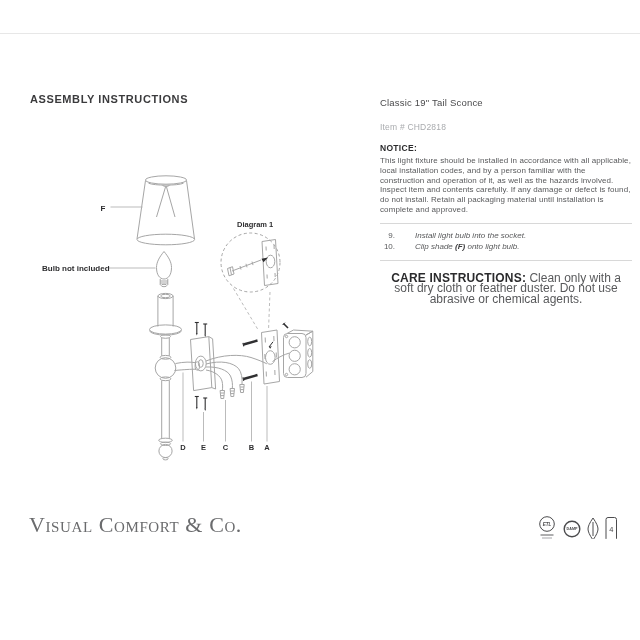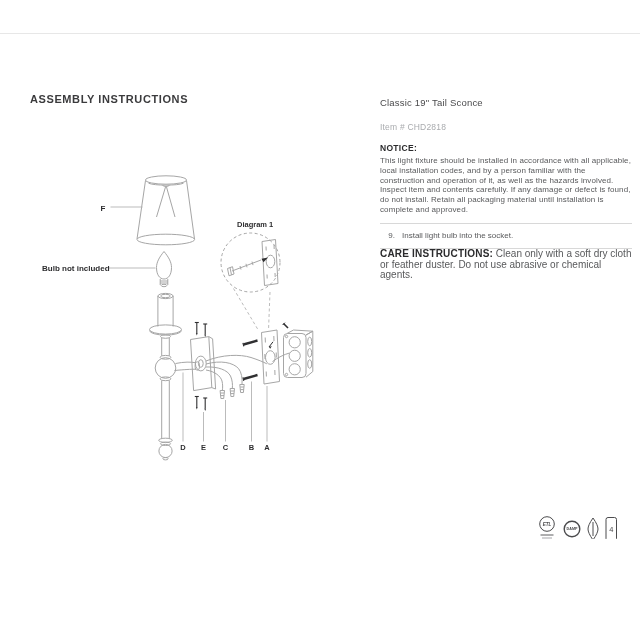--- a/index.html
+++ b/index.html
@@ -11,24 +11,24 @@
   
   .info{position:absolute;left:380px;top:97px;width:252px;}
   .prod-name{font-size:9.5px;color:#4a4a4c;letter-spacing:.2px;}
   .prod-item{font-size:8.5px;color:#a9abae;margin-top:14px;letter-spacing:.2px;}
   .notice-label{font-size:8.5px;font-weight:bold;color:#2b2b2d;margin-top:11px;letter-spacing:.3px;}
   .notice-body{font-size:8px;line-height:9.8px;margin:3px 0 8px 0;color:#58595b;letter-spacing:.1px;}
   .rule{border:none;border-top:1px solid #d8d8d8;margin:8px 0 0 0;}
   .steps{margin:6px 0 0 0;}
   .step-row{display:flex;font-size:8px;line-height:11.5px;color:#58595b;}
   .step-row .num{width:15px;text-align:right;flex:0 0 15px;}
-  .step-row .txt{margin-left:7px;}
+  .step-row .txt{margin-left:20px;font-style:italic;}
   .step-row b{color:#3c3c3e;}
   .rule2{margin-top:7px;}
-  .care{font-size:10px;line-height:10.5px;margin:0 0 0 0;color:#58595b;}
+  .care{font-size:12px;line-height:10.5px;margin:12px 0 0 0;color:#58595b;text-align:center;}
   .care b{color:#2b2b2d;letter-spacing:.2px;}
   
   .diagram{position:absolute;left:30px;top:160px;}
   .diagram text{font-family:"Liberation Sans",sans-serif;font-weight:bold;fill:#2d2d2f;}
   .lt{stroke:#a6a6a6;fill:none;stroke-width:1;}
   .ld{stroke:#b3b3b3;fill:none;stroke-width:.9;}
   .blk{stroke:#2f2f31;fill:none;stroke-width:1.1;}
   
   .logo{position:absolute;left:29px;top:512px;font-family:"Liberation Serif",serif;
         font-variant:small-caps;font-size:22px;letter-spacing:.6px;color:#6a6b6d;}
@@ -48,20 +48,24 @@
   <section class="info">
     <div class="prod-name">Classic 19" Tail Sconce</div>
     <div class="prod-item">Item # CHD2818</div>
     <div class="notice-label">NOTICE:</div>
     <p class="notice-body">This light fixture should be installed in accordance with all applicable, local installation codes, and by a person familiar with the construction and operation of it, as well as the hazards involved. Inspect item and contents carefully. If any damage or defect is found, do not install. Retain all packaging material until installation is complete and approved.</p>
     <hr class="rule">
     <div class="steps">
       <div class="step-row">
         <span class="num">9.</span>
         <span class="txt"><span>Install light bulb into the socket.</span><b></b><span></span></span>
+      </div>
+      <div class="step-row">
+        <span class="num">10.</span>
+        <span class="txt"><span>Clip shade </span><b>(F)</b><span> onto light bulb.</span></span>
       </div>
     </div>
     <hr class="rule rule2">
     <p class="care"><b>CARE INSTRUCTIONS:</b><span> Clean only with a soft dry cloth or feather duster. Do not use abrasive or chemical agents.</span></p>
   </section>
 
   <svg class="diagram" viewBox="30 160 310 310" width="310" height="310" xmlns="http://www.w3.org/2000/svg">
 
     <g class="lt">
       <ellipse cx="166" cy="180" rx="20.5" ry="4.2"></ellipse>
@@ -215,20 +219,21 @@
     <text x="103" y="210.5" font-size="8" text-anchor="middle">F</text>
     <text x="42" y="271" font-size="8">Bulb not included</text>
     <text x="237" y="226.5" font-size="7.5">Diagram 1</text>
     <text x="183" y="450" font-size="7.5" text-anchor="middle">D</text>
     <text x="203.5" y="450" font-size="7.5" text-anchor="middle">E</text>
     <text x="225.5" y="450" font-size="7.5" text-anchor="middle">C</text>
     <text x="251.5" y="450" font-size="7.5" text-anchor="middle">B</text>
     <text x="267" y="450" font-size="7.5" text-anchor="middle">A</text>
   </svg>
 
+  <div class="logo">Visual Comfort &amp; Co.</div>
 
   <div class="cert-icons">
     <svg width="20" height="26" viewBox="0 0 20 26">
       <circle class="cico" cx="10" cy="8" r="7.3" stroke-width="1"></circle>
       <text x="10" y="9.8" font-size="4.6" text-anchor="middle" font-style="italic" font-weight="bold">ETL</text>
       <line x1="3.5" y1="19" x2="16.5" y2="19" stroke="#8b8b8d" stroke-width="1.4"></line>
       <line x1="5" y1="22" x2="15" y2="22" stroke="#b5b5b7" stroke-width="1.2"></line>
     </svg>
     <svg width="18" height="18" viewBox="0 0 18 18">
       <circle class="cico" cx="9" cy="9" r="7.8" stroke-width="1.4"></circle>

